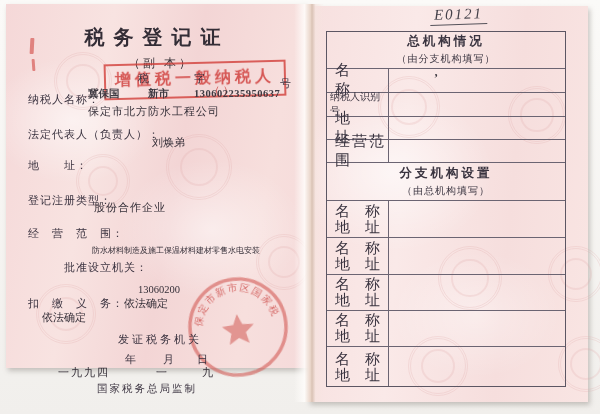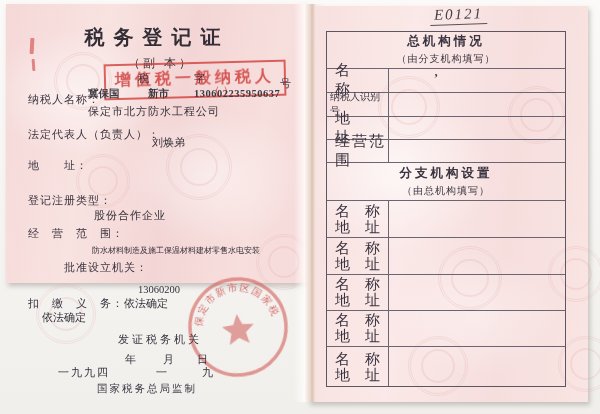--- a/index.html
+++ b/index.html
@@ -3,21 +3,21 @@
 <meta charset="utf-8">
 <style>
   html,body{margin:0;padding:0;}
   body{
     width:600px;height:414px;position:relative;overflow:hidden;
     background:linear-gradient(#fbfaf8, #f1efec);
     font-family:"Liberation Serif","DejaVu Serif",serif;
   }
   .page{position:absolute;box-shadow:2px 3px 5px rgba(110,100,95,.35);}
   .page-left{
-    left:6px;top:4px;width:302px;height:279px;
+    left:6px;top:4px;width:302px;height:364px;
     background:
       radial-gradient(ellipse 120px 90px at 22% 32%, rgba(255,255,255,.55), rgba(255,255,255,0) 70%),
       radial-gradient(ellipse 130px 100px at 68% 62%, rgba(255,255,255,.5), rgba(255,255,255,0) 70%),
       linear-gradient(100deg,#f5d8d8,#f8e3e1 30%,#f3d5d5 55%,#f7dfdd 80%,#f5dada);
   }
   .page-right{
     left:308px;top:6px;width:280px;height:396px;
     background:
       radial-gradient(ellipse 140px 110px at 30% 42%, rgba(255,255,255,.6), rgba(255,255,255,0) 72%),
       radial-gradient(ellipse 120px 90px at 60% 78%, rgba(255,255,255,.4), rgba(255,255,255,0) 70%),
@@ -95,21 +95,21 @@
 
   <div class="abs lbl" style="left:22px;top:88px;">纳税人名称：</div>
   <div class="abs val" style="left:82px;top:100px;letter-spacing:1px;">保定市北方防水工程公司</div>
 
   <div class="abs lbl" style="left:22px;top:123px;">法定代表人（负责人）：</div>
   <div class="abs val" style="left:146px;top:131px;">刘焕弟</div>
 
   <div class="abs lbl" style="left:22px;top:154px;">地　　址：</div>
 
   <div class="abs lbl" style="left:22px;top:189px;">登记注册类型：</div>
-  <div class="abs val" style="left:88px;top:204px;letter-spacing:1px;font-family:Liberation Mono, monospace;">股份合作企业</div>
+  <div class="abs val" style="left:88px;top:196px;letter-spacing:1px;font-family:Liberation Mono, monospace;">股份合作企业</div>
 
   <div class="abs lbl" style="left:22px;top:222px;">经　营　范　围：</div>
   <div class="abs val" style="left:86px;top:241px;font-size:8px;">防水材料制造及施工保温材料建材零售水电安装</div>
 
   <div class="abs lbl" style="left:22px;top:256px;margin-left:36px;">批准设立机关：</div>
   <div class="abs val" style="left:132px;top:280px;font-size:10.5px;">13060200</div>
 
   <div class="abs lbl" style="left:22px;top:292px;">扣　缴　义　务：</div>
   <div class="abs val" style="left:118px;top:292px;">依法确定</div>
   <div class="abs val" style="left:36px;top:306px;">依法确定</div>

